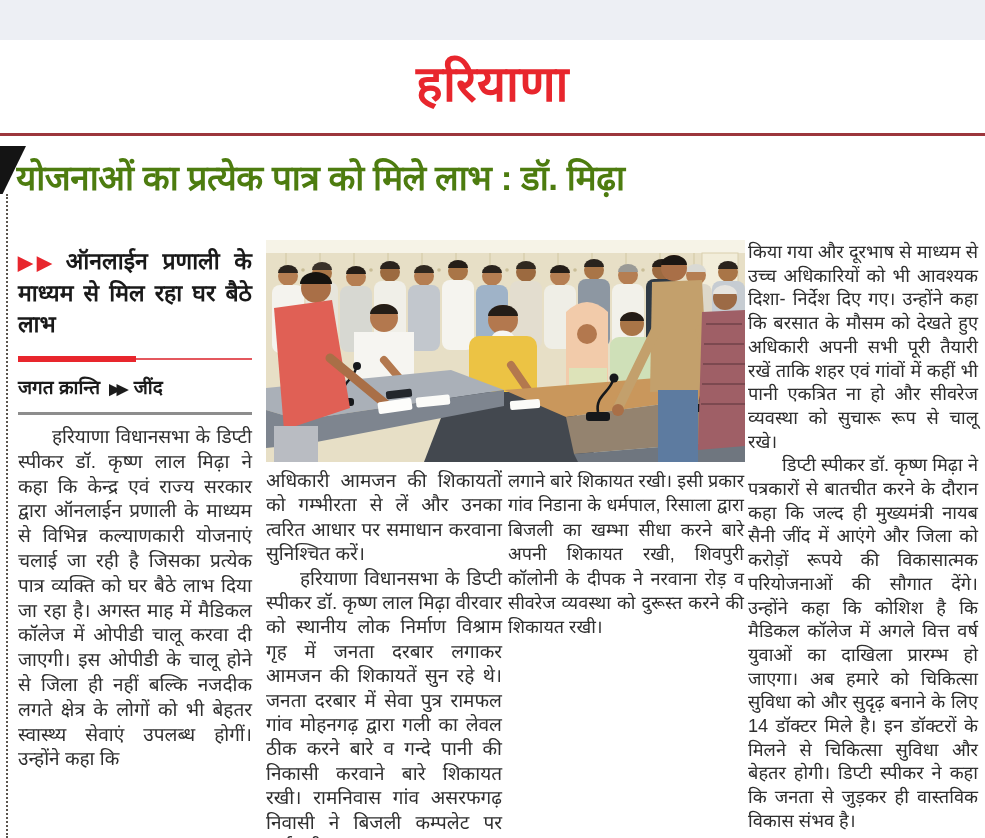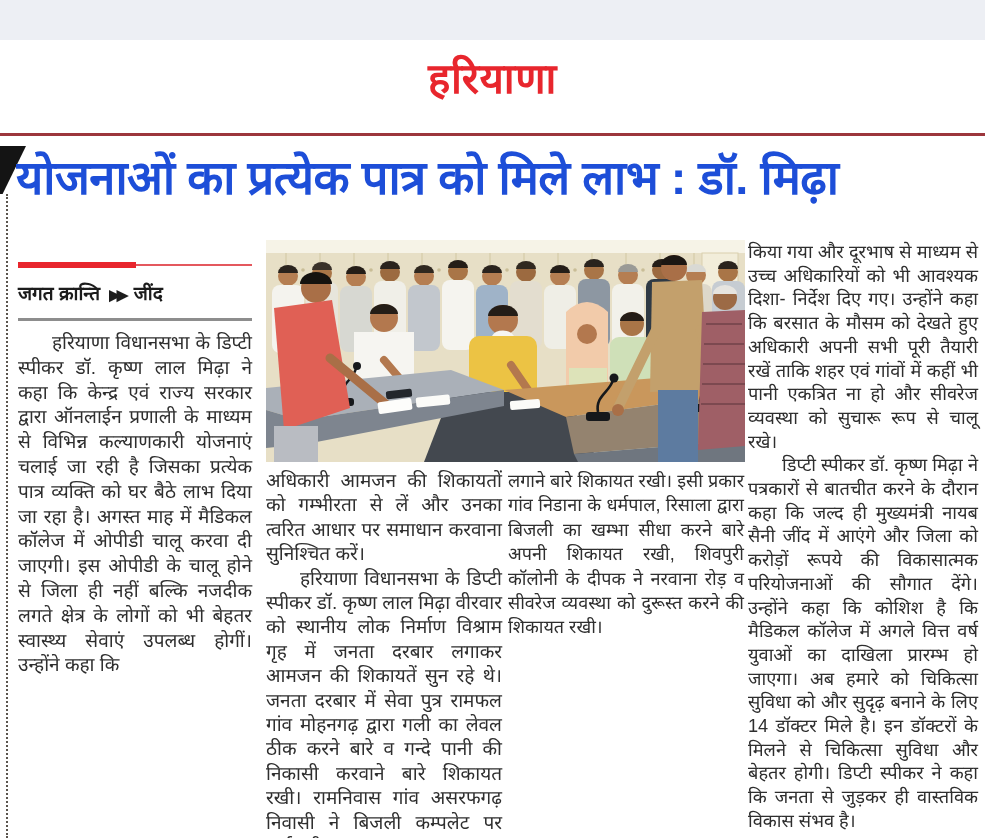--- a/index.html
+++ b/index.html
@@ -3,26 +3,26 @@
 <meta charset="utf-8">
 <style>
   html,body{margin:0;padding:0;background:#ffffff;}
   #page{
     position:relative;width:985px;height:838px;overflow:hidden;
     background:#ffffff;font-family:"Liberation Sans", sans-serif;
   }
   .top-strip{position:absolute;left:0;top:0;width:985px;height:40px;background:#edeff4;}
   .section-title{
     position:absolute;left:0;right:0;top:48px;text-align:center;
-    font-size:42px;font-weight:800;color:#e8262d;letter-spacing:0.5px;
+    font-size:50px;font-weight:800;color:#e8262d;letter-spacing:0.5px;
   }
   .header-rule{position:absolute;left:0;top:133px;width:985px;height:3px;background:#9c363c;}
   .headline{
     position:absolute;left:16px;top:141px;width:965px;height:76px;
-    font-size:47px;line-height:74px;font-weight:800;color:#1d4ed8;
+    font-size:35px;line-height:74px;font-weight:800;color:#4d7c0f;
     white-space:nowrap;overflow:hidden;letter-spacing:-0.5px;
   }
   .corner-wedge{
     position:absolute;left:0;top:146px;width:26px;height:48px;background:#141414;
     clip-path:polygon(0 0,100% 0,10% 100%,0 100%);
   }
   .v-dotted{
     position:absolute;left:6px;top:194px;height:644px;width:0;
     border-left:2px dotted #5a554e;
   }
@@ -59,20 +59,21 @@
 
   <div class="section-title">हरियाणा</div>
   <div class="header-rule"></div>
 
   <div class="corner-wedge"></div>
   <div class="headline">योजनाओं का प्रत्येक पात्र को मिले लाभ : डॉ. मिढ़ा</div>
 
   <div class="v-dotted"></div>
 
   <div class="col" id="col1">
+    <p class="kick"><span class="arrow">▶▶</span><span>ऑनलाईन प्रणाली के माध्यम से मिल रहा घर बैठे लाभ</span></p>
 
     <div class="kicker-rule">
       <div class="thick"></div>
       <div class="thin"></div>
     </div>
 
     <div class="byline">
       <span>जगत क्रान्ति</span>
       <span class="arrow">▶▶</span>
       <span>जींद</span>

